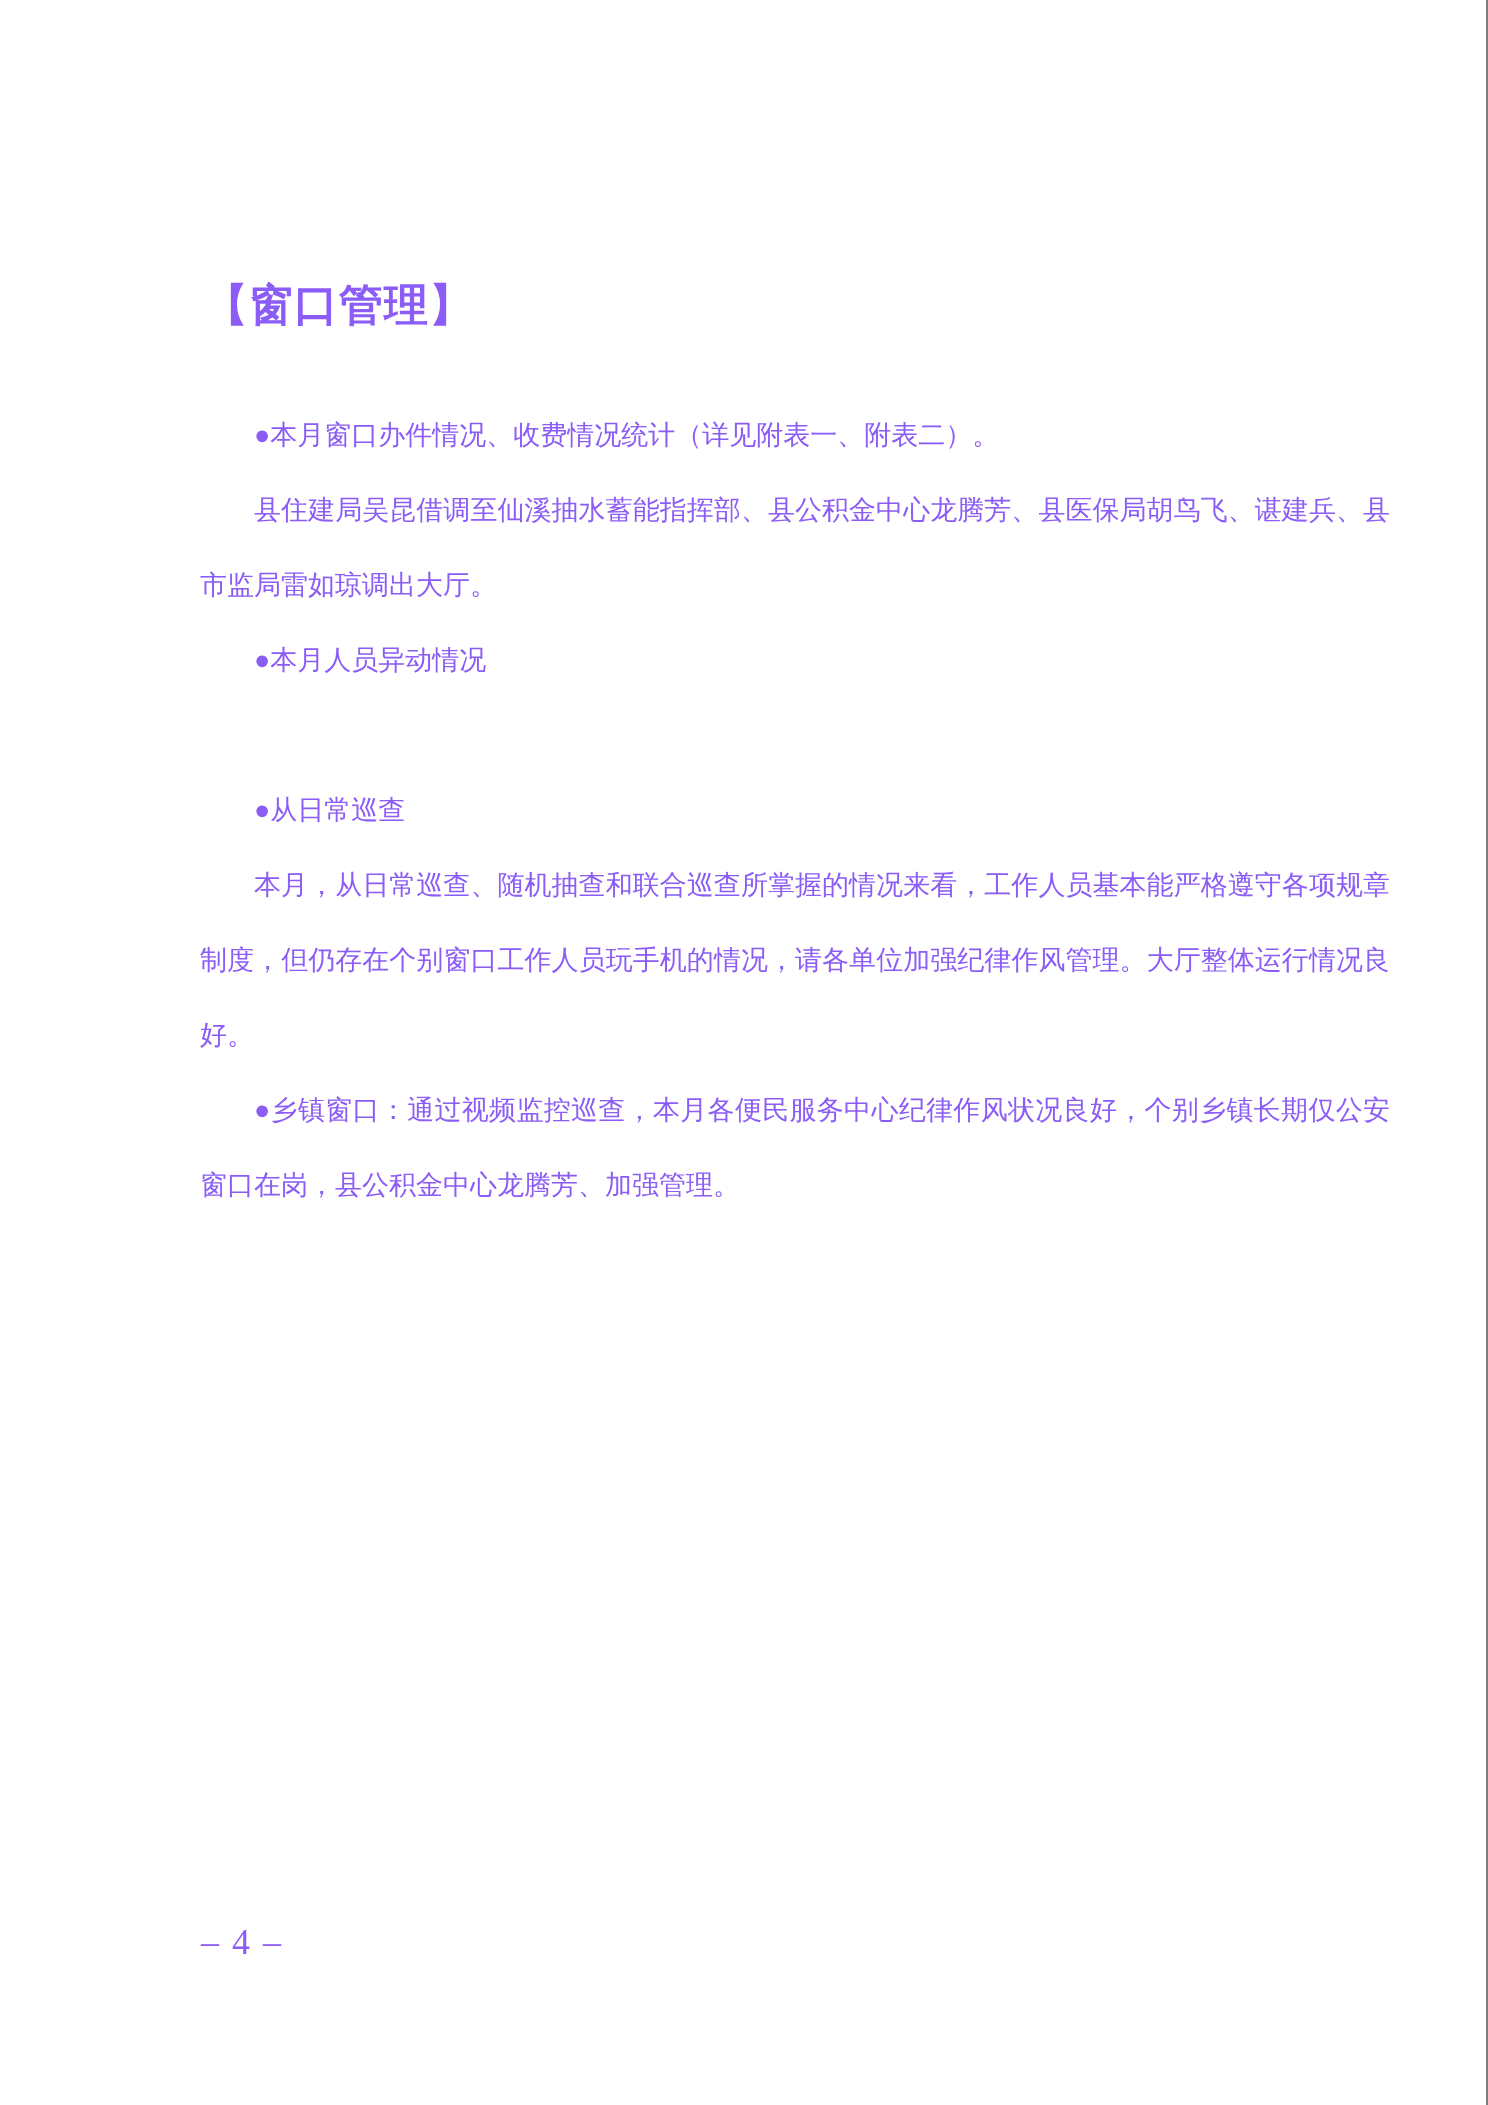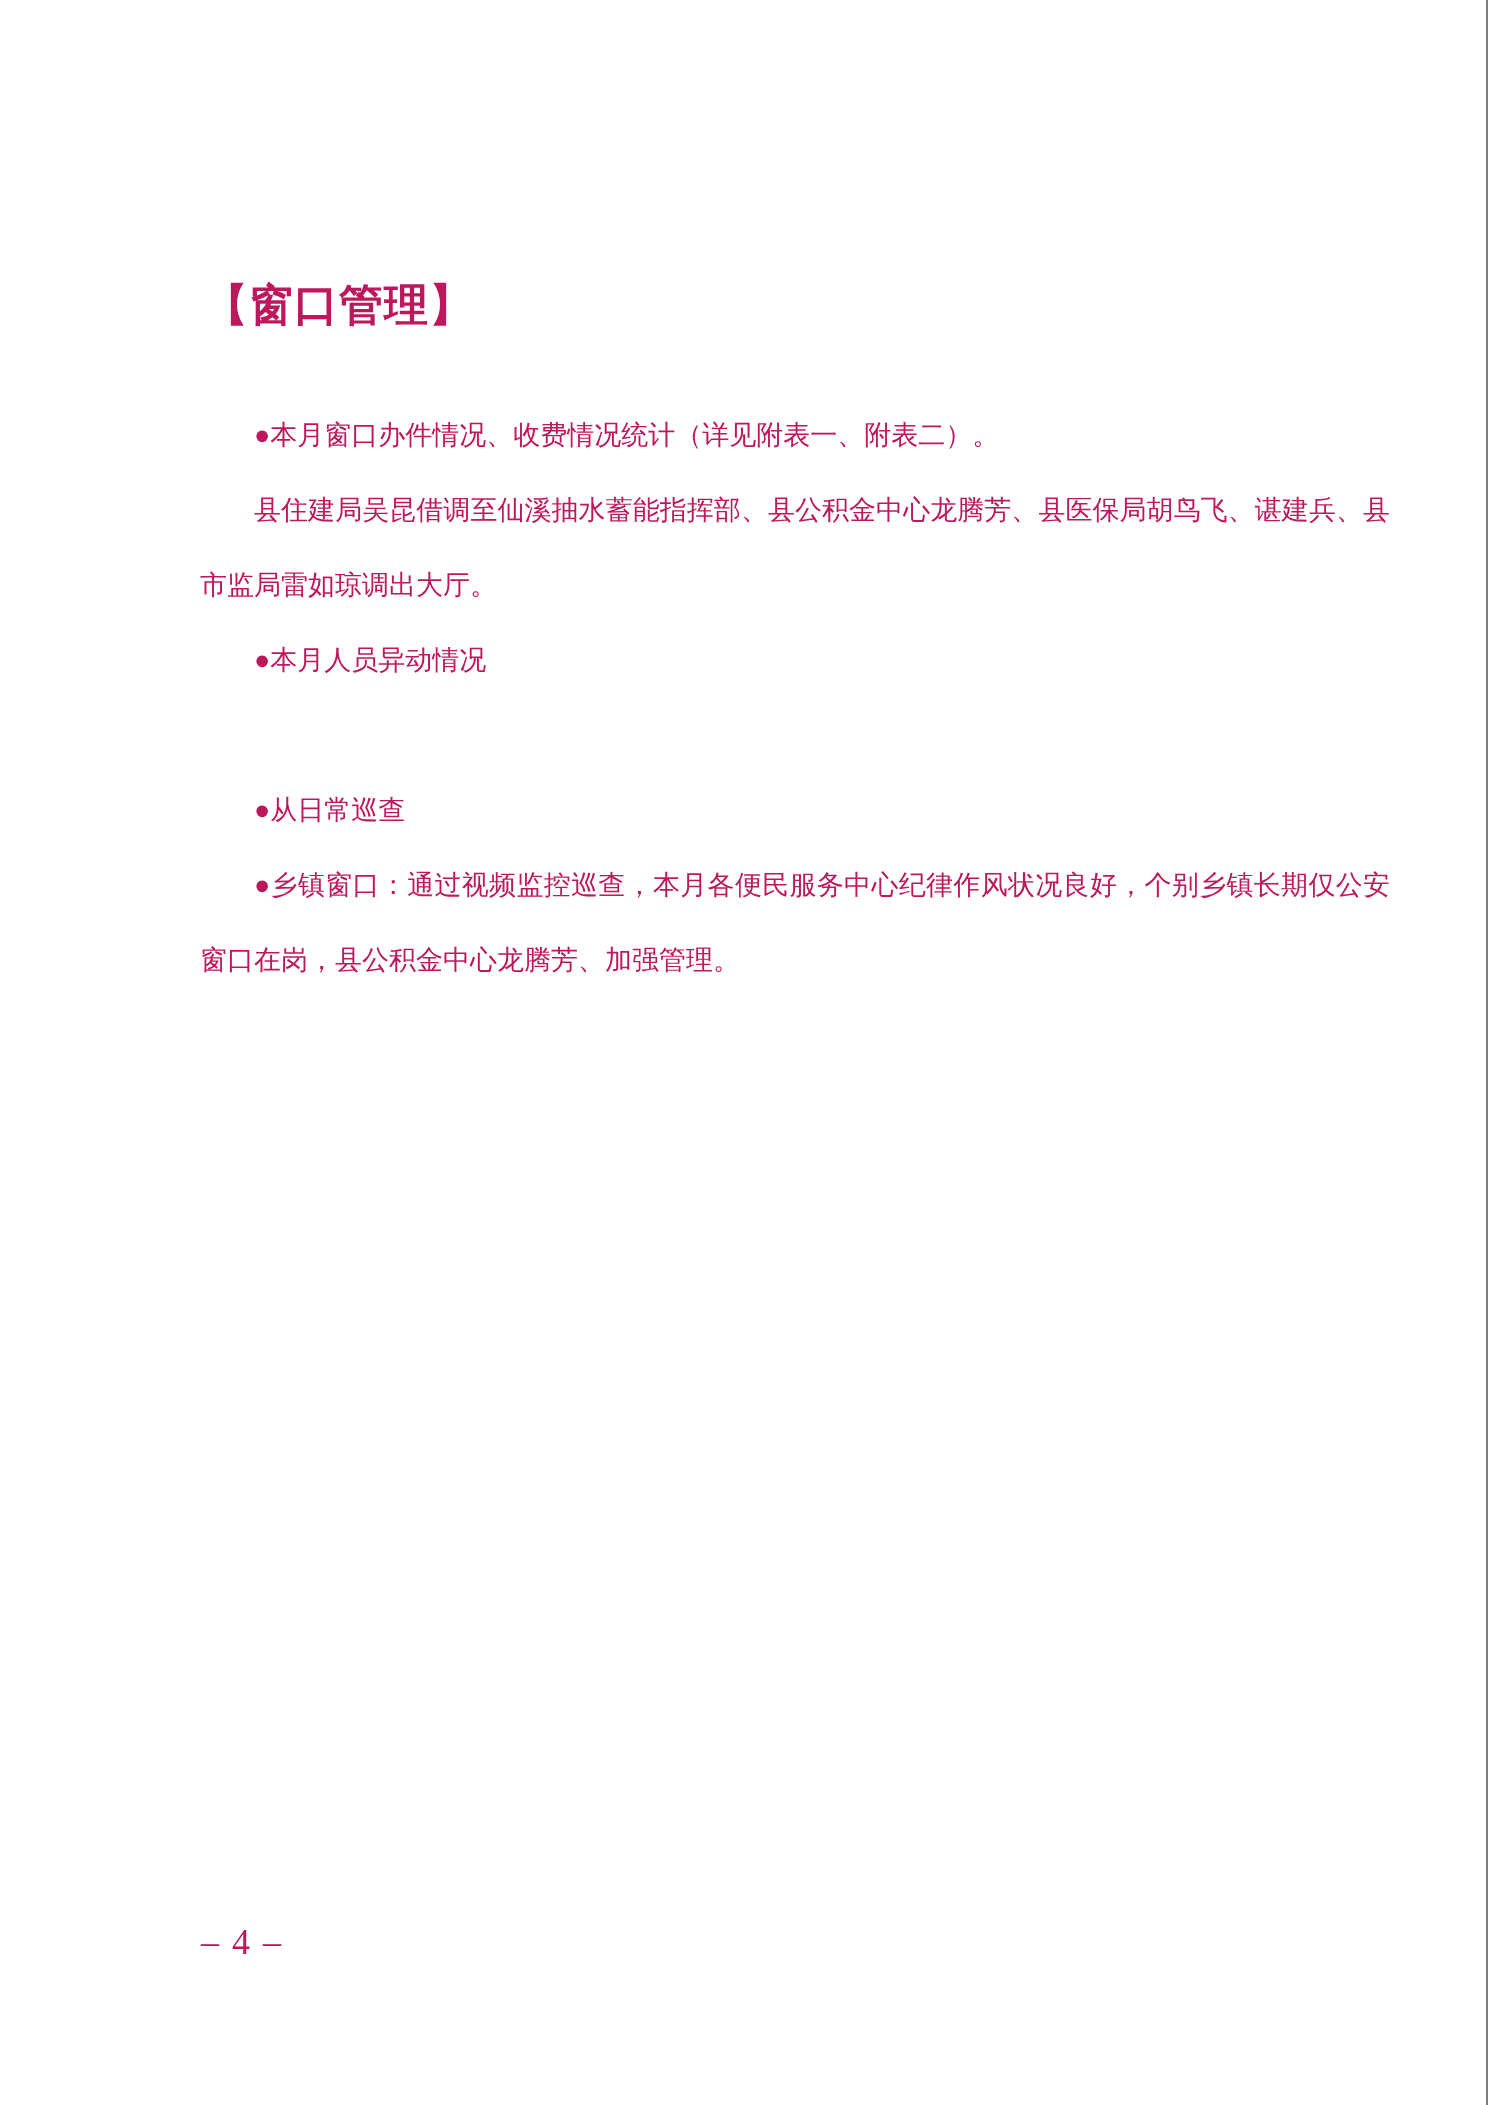--- a/index.html
+++ b/index.html
@@ -6,21 +6,21 @@
     margin: 0;
     padding: 0;
     background: #ffffff;
   }
   .page {
     position: relative;
     width: 1488px;
     height: 2105px;
     background: #ffffff;
     overflow: hidden;
-    color: #be185d;
+    color: #8b5cf6;
     font-family: "Liberation Serif", serif;
   }
   .edge-line {
     position: absolute;
     top: 0;
     right: 0;
     width: 2px;
     height: 100%;
     background: #7d7d7d;
   }
@@ -71,20 +71,21 @@
 
 <div class="page">
 
   <div class="doc-title">【窗口管理】</div>
 
   <div class="body-text">
     <p class="single-line">●本月窗口办件情况、收费情况统计（详见附表一、附表二）。</p>
     <p>县住建局吴昆借调至仙溪抽水蓄能指挥部、县公积金中心龙腾芳、县医保局胡鸟飞、谌建兵、县市监局雷如琼调出大厅。</p>
     <p>●本月人员异动情况</p>
     <p class="spaced-above">●从日常巡查</p>
+    <p>本月，从日常巡查、随机抽查和联合巡查所掌握的情况来看，工作人员基本能严格遵守各项规章制度，但仍存在个别窗口工作人员玩手机的情况，请各单位加强纪律作风管理。大厅整体运行情况良好。</p>
     <p>●乡镇窗口：通过视频监控巡查，本月各便民服务中心纪律作风状况良好，个别乡镇长期仅公安窗口在岗，县公积金中心龙腾芳、加强管理。</p>
   </div>
 
   <div class="page-number">– 4 –</div>
 
   <div class="edge-line"></div>
 
 </div>
 
 </body></html>

